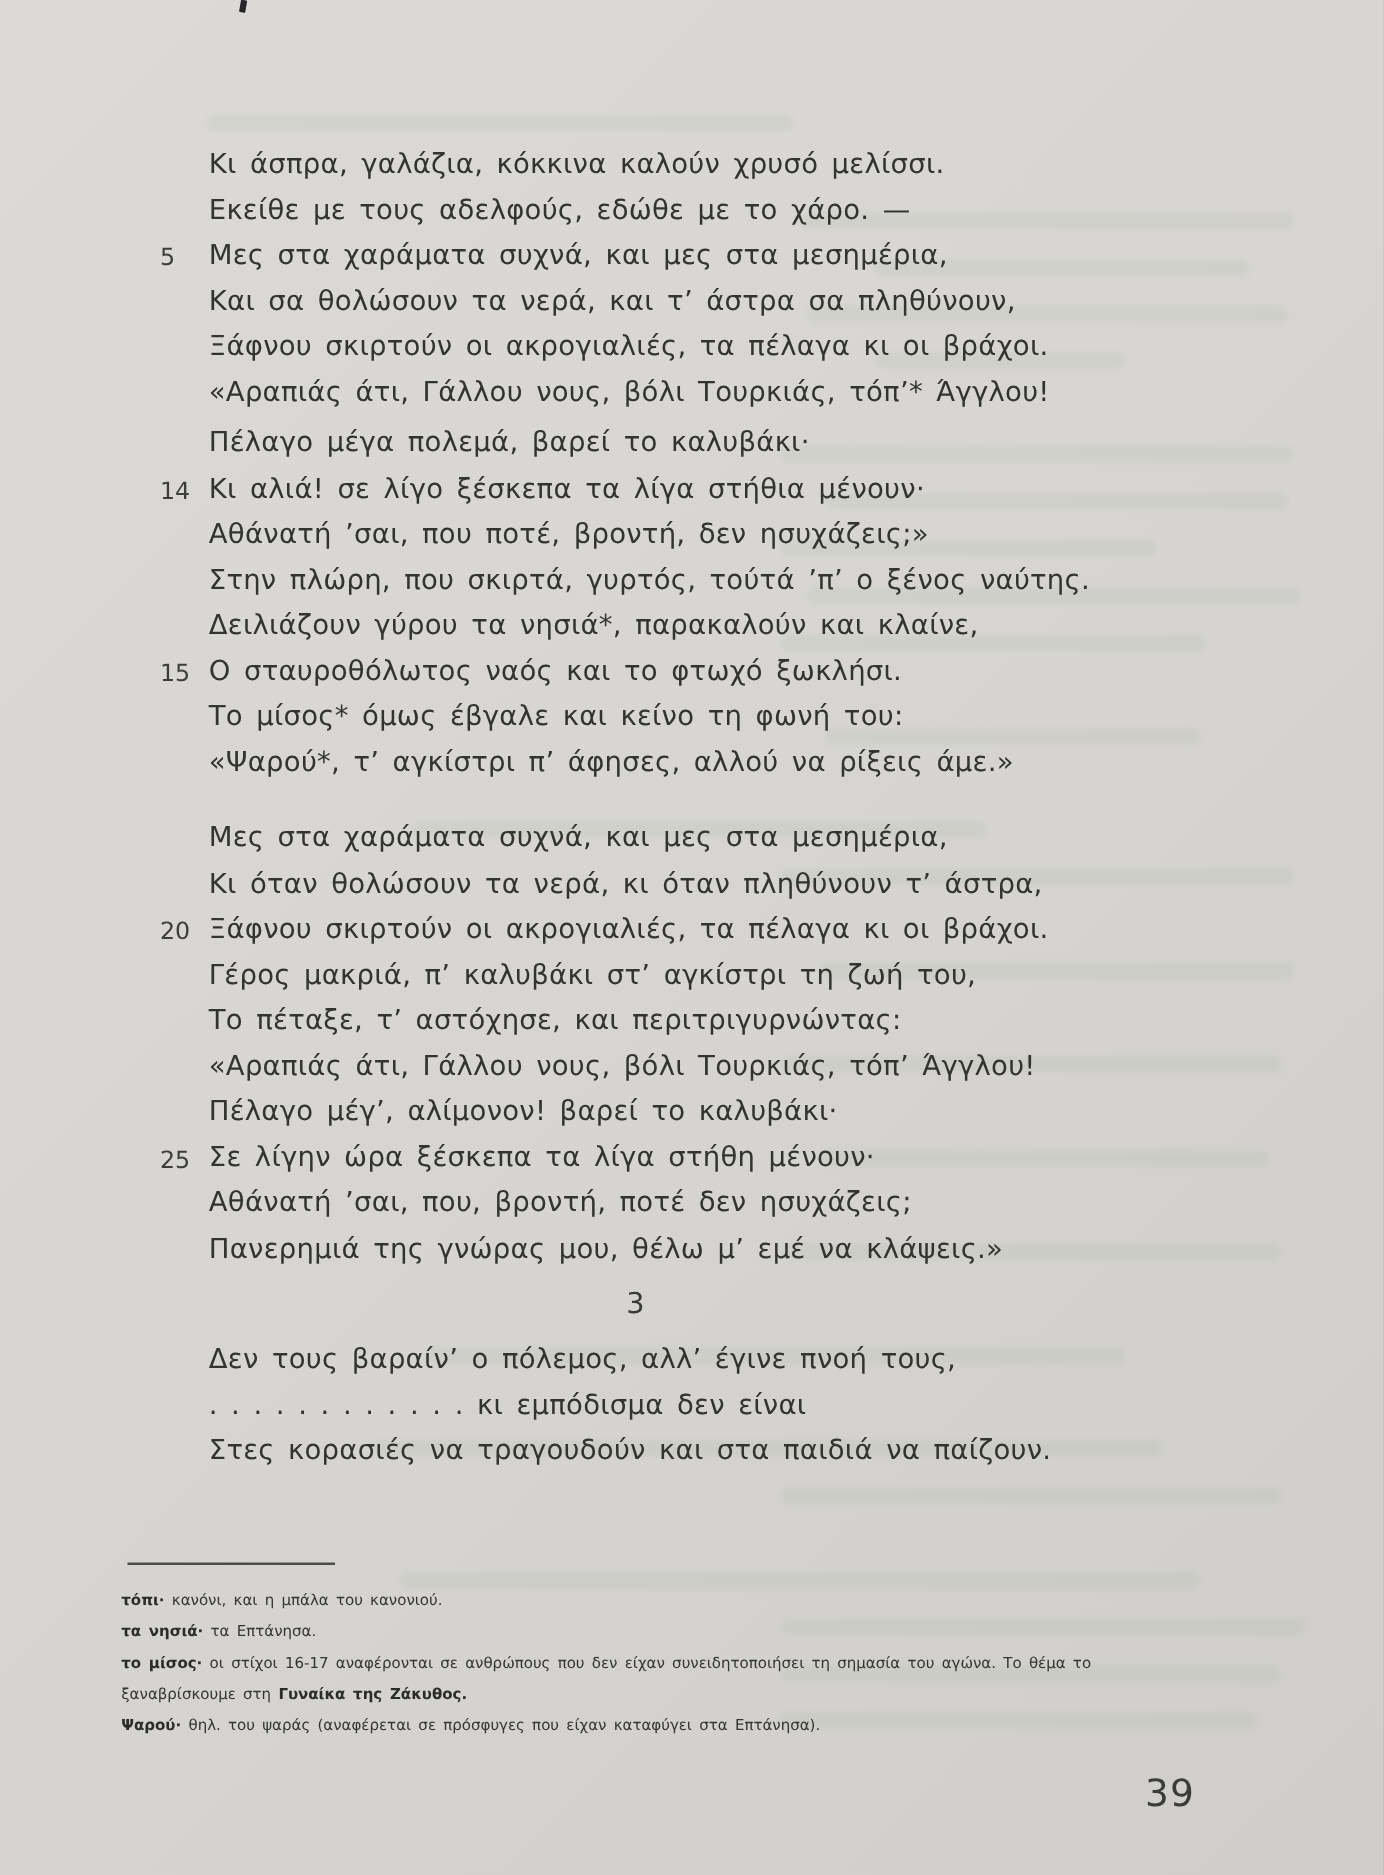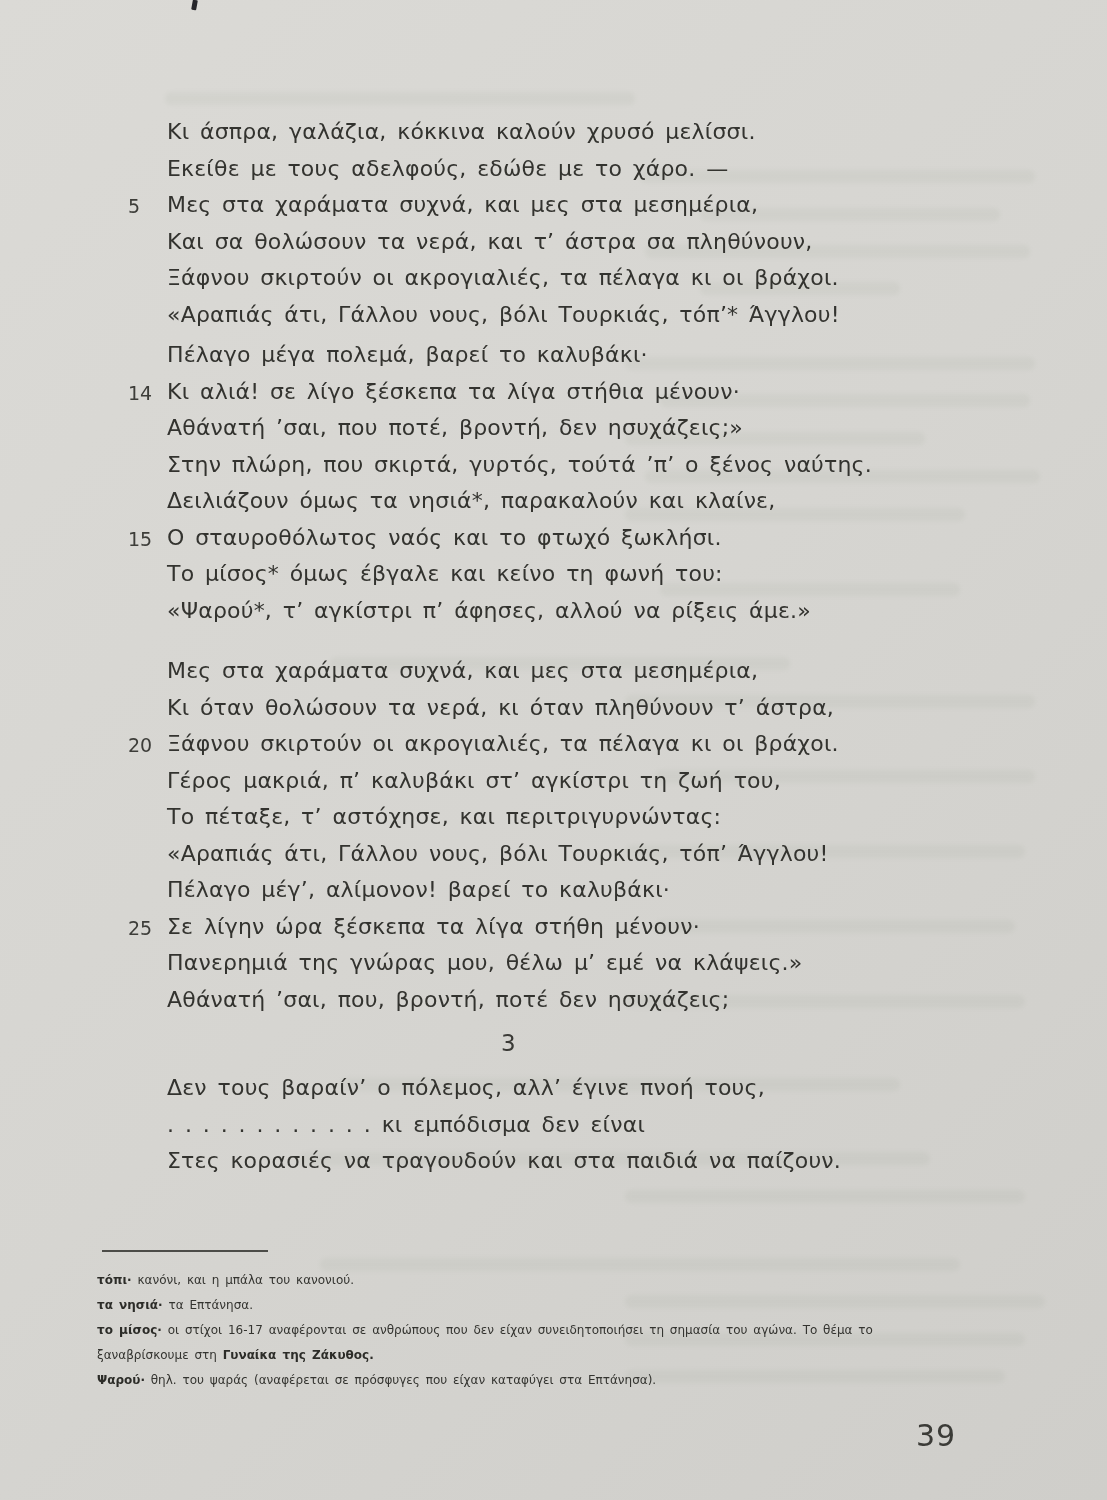--- a/index.html
+++ b/index.html
@@ -106,37 +106,37 @@
       <div class="pline"><span class="txt">Και σα θολώσουν τα νερά, και τ’ άστρα σα πληθύνουν,</span></div>
       <div class="pline"><span class="txt">Ξάφνου σκιρτούν οι ακρογιαλιές, τα πέλαγα κι οι βράχοι.</span></div>
       <div class="pline"><span class="txt">«Αραπιάς άτι, Γάλλου νους, βόλι Τουρκιάς, τόπ’* Άγγλου!</span></div>
     </section>
 
     <section class="stanza gap-a">
       <div class="pline"><span class="txt">Πέλαγο μέγα πολεμά, βαρεί το καλυβάκι·</span></div>
       <div class="pline"><span class="lnum">14</span><span class="txt">Κι αλιά! σε λίγο ξέσκεπα τα λίγα στήθια μένουν·</span></div>
       <div class="pline"><span class="txt">Αθάνατή ’σαι, που ποτέ, βροντή, δεν ησυχάζεις;»</span></div>
       <div class="pline"><span class="txt">Στην πλώρη, που σκιρτά, γυρτός, τούτά ’π’ ο ξένος ναύτης.</span></div>
-      <div class="pline"><span class="txt">Δειλιάζουν όμως τα νησιά*, παρακαλούν και κλαίνε,</span></div>
+      <div class="pline"><span class="txt">Δειλιάζουν γύρου τα νησιά*, παρακαλούν και κλαίνε,</span></div>
       <div class="pline"><span class="lnum">15</span><span class="txt">Ο σταυροθόλωτος ναός και το φτωχό ξωκλήσι.</span></div>
       <div class="pline"><span class="txt">Το μίσος* όμως έβγαλε και κείνο τη φωνή του:</span></div>
       <div class="pline"><span class="txt">«Ψαρού*, τ’ αγκίστρι π’ άφησες, αλλού να ρίξεις άμε.»</span></div>
     </section>
 
     <section class="stanza gap-b">
       <div class="pline"><span class="txt">Μες στα χαράματα συχνά, και μες στα μεσημέρια,</span></div>
       <div class="pline"><span class="txt">Κι όταν θολώσουν τα νερά, κι όταν πληθύνουν τ’ άστρα,</span></div>
       <div class="pline"><span class="lnum">20</span><span class="txt">Ξάφνου σκιρτούν οι ακρογιαλιές, τα πέλαγα κι οι βράχοι.</span></div>
       <div class="pline"><span class="txt">Γέρος μακριά, π’ καλυβάκι στ’ αγκίστρι τη ζωή του,</span></div>
       <div class="pline"><span class="txt">Το πέταξε, τ’ αστόχησε, και περιτριγυρνώντας:</span></div>
       <div class="pline"><span class="txt">«Αραπιάς άτι, Γάλλου νους, βόλι Τουρκιάς, τόπ’ Άγγλου!</span></div>
       <div class="pline"><span class="txt">Πέλαγο μέγ’, αλίμονον! βαρεί το καλυβάκι·</span></div>
       <div class="pline"><span class="lnum">25</span><span class="txt">Σε λίγην ώρα ξέσκεπα τα λίγα στήθη μένουν·</span></div>
+      <div class="pline"><span class="txt">Αθάνατή ’σαι, που, βροντή, ποτέ δεν ησυχάζεις;</span></div>
       <div class="pline"><span class="txt">Πανερημιά της γνώρας μου, θέλω μ’ εμέ να κλάψεις.»</span></div>
-      <div class="pline"><span class="txt">Αθάνατή ’σαι, που, βροντή, ποτέ δεν ησυχάζεις;</span></div>
     </section>
 
     <h2 class="section-num">3</h2>
 
     <section class="stanza">
       <div class="pline"><span class="txt">Δεν τους βαραίν’ ο πόλεμος, αλλ’ έγινε πνοή τους,</span></div>
       <div class="pline"><span class="txt">. . . . . . . . . . . .  κι εμπόδισμα δεν είναι</span></div>
       <div class="pline"><span class="txt">Στες κορασιές να τραγουδούν και στα παιδιά να παίζουν.</span></div>
     </section>
 

